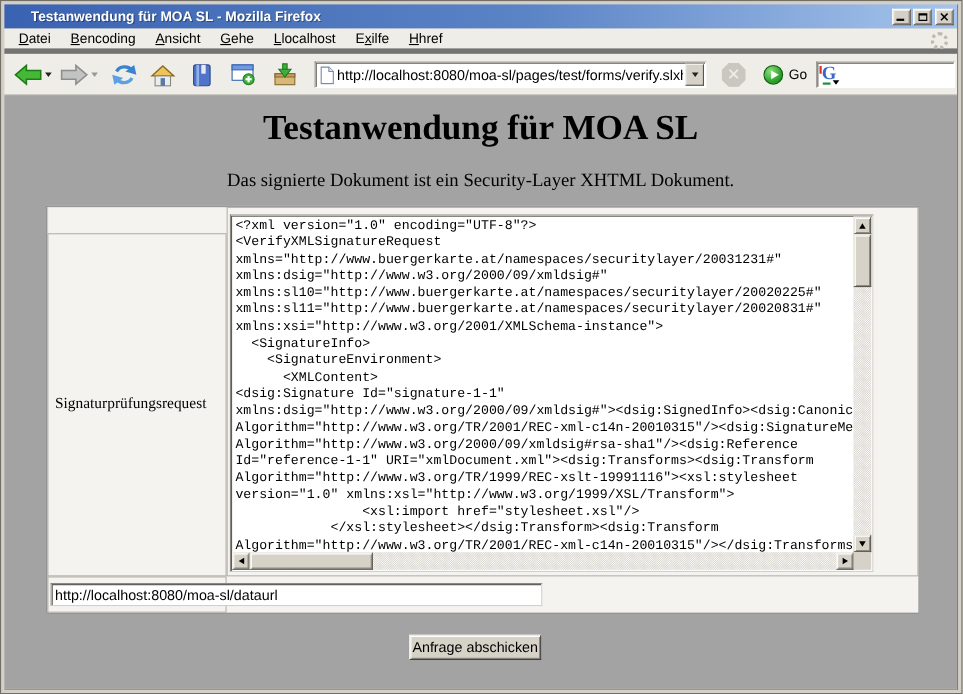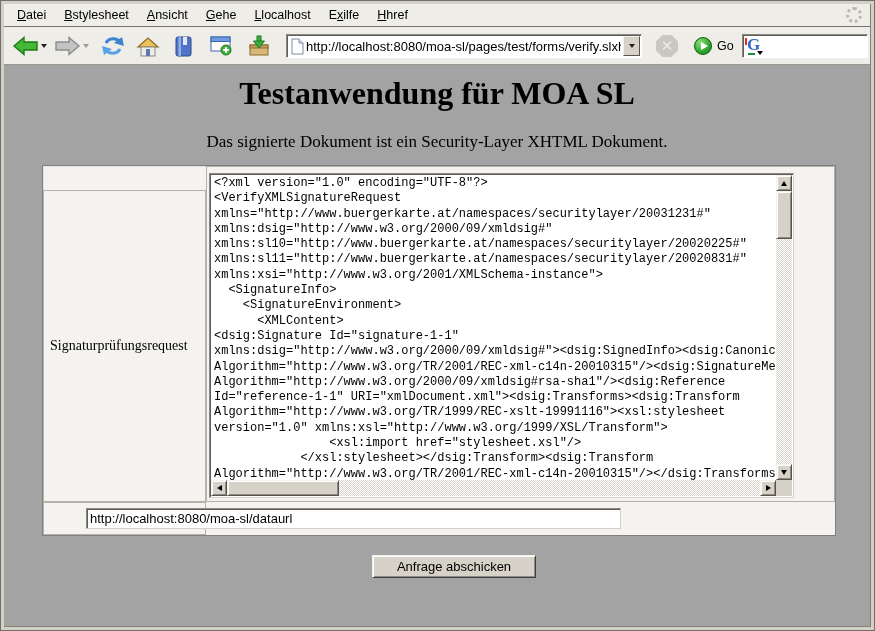--- a/index.html
+++ b/index.html
@@ -27,21 +27,21 @@
   .win-btn{width:17px;height:15px;background:#d4d0c8;position:relative;
     border:1px solid;border-color:#fff #585650 #585650 #fff;
     box-shadow:inset 1px 1px 0 #efede8,inset -1px -1px 0 #8d8a81;
     display:flex;align-items:center;justify-content:center;}
   .glyph-min{position:absolute;left:3px;bottom:3px;width:7px;height:2px;background:#000;}
   .glyph-max{width:8px;height:7px;border:1px solid #000;border-top-width:2px;}
   .glyph-close{font-size:12px;font-weight:bold;color:#000;line-height:10px;font-family:"DejaVu Sans",sans-serif;}
 
   
   .menubar{height:23px;flex:0 0 23px;background:#eeede7;display:flex;align-items:center;
-    border-bottom:1px solid #737373;padding:0 4px;position:relative;}
+    border-bottom:5px solid #737373;padding:0 4px;position:relative;}
   .menu-item{font-size:12.5px;color:#000;padding:3px 9px;cursor:default;white-space:nowrap;}
   .menu-item .accel{text-decoration:underline;}
   .throbber{position:absolute;right:8px;top:3px;width:16px;height:16px;border-radius:50%;
     border:3px dotted #bcb9b0;}
 
   
   .toolbar{height:38px;flex:0 0 38px;background:#eeede7;border-bottom:1px solid #9a978c;
     position:relative;}
   .tb{position:absolute;top:0;height:38px;display:flex;align-items:center;}
   .tbtn{display:flex;align-items:center;justify-content:center;padding:2px;}
@@ -117,41 +117,56 @@
     box-shadow:inset 1px 1px 0 #fff,inset -1px -1px 0 #8d8a81;
     display:flex;align-items:center;justify-content:center;}
   .sb-thumb{position:absolute;background:#d6d2c8;
     border:1px solid;border-color:#f4f2ee #57554e #57554e #f4f2ee;
     box-shadow:inset 1px 1px 0 #fff,inset -1px -1px 0 #8d8a81;}
   .tri-up{width:0;height:0;border-left:3px solid transparent;border-right:3px solid transparent;border-bottom:5px solid #000;}
   .tri-dn{width:0;height:0;border-left:3px solid transparent;border-right:3px solid transparent;border-top:5px solid #000;}
   .tri-lf{width:0;height:0;border-top:3px solid transparent;border-bottom:3px solid transparent;border-right:5px solid #000;}
   .tri-rt{width:0;height:0;border-top:3px solid transparent;border-bottom:3px solid transparent;border-left:5px solid #000;}
 
-  .dataurl-input{position:absolute;left:2px;top:5px;width:535px;height:21px;background:#fff;
+  .dataurl-input{position:absolute;left:2px;top:5px;width:447px;height:21px;background:#fff;
     border:1px solid;border-color:#8a887f #d4d0c8 #d4d0c8 #8a887f;
     box-shadow:inset 1px 1px 0 #5f5d57;outline:none;
-    font-family:"Liberation Sans",sans-serif;font-size:13px;padding:0 3px;margin-left:40px;}
-
-  .submit-btn{position:absolute;top:490px;left:368px;width:164px;height:23px;
+    font-family:"Liberation Sans",sans-serif;font-size:13px;padding:0 3px;}
+
+  .submit-btn{position:absolute;top:490px;left:368px;width:120px;height:23px;
     background:#d6d2c8;color:#000;font-family:"Liberation Sans",sans-serif;font-size:13px;
     border:1px solid;border-color:#f4f2ee #404040 #404040 #f4f2ee;
     box-shadow:inset 1px 1px 0 #fff,inset -1px -1px 0 #8d8a81;
     display:flex;align-items:center;justify-content:center;cursor:default;}
 </style>
 </head>
 <body>
 
 <div class="window">
  <div class="win-inner">
 
+  <div class="titlebar">
+    <span class="ff-icon"></span>
+    <span class="title-text">Testanwendung für MOA SL - Mozilla Firefox</span>
+    <span class="win-btns">
+      <span class="win-btn">
+            <span class="glyph-min"></span>
+          </span>
+      <span class="win-btn">
+            <span class="glyph-max"></span>
+          </span>
+      <span class="win-btn" style="margin-left:1px">
+            <span class="glyph-close">×</span>
+          </span>
+    </span>
+  </div>
 
   <div class="menubar">
     <span class="menu-item"><span></span><span class="accel">D</span><span>atei</span></span>
-    <span class="menu-item"><span></span><span class="accel">B</span><span>stylesheet</span></span>
+    <span class="menu-item"><span></span><span class="accel">B</span><span>encoding</span></span>
     <span class="menu-item"><span></span><span class="accel">A</span><span>nsicht</span></span>
     <span class="menu-item"><span></span><span class="accel">G</span><span>ehe</span></span>
     <span class="menu-item"><span></span><span class="accel">L</span><span>localhost</span></span>
     <span class="menu-item"><span>E</span><span class="accel">x</span><span>ilfe</span></span>
     <span class="menu-item"><span></span><span class="accel">H</span><span>href</span></span>
     <span class="throbber"></span>
   </div>
 
   <div class="toolbar">
     <div class="tb" style="left:6px;">

